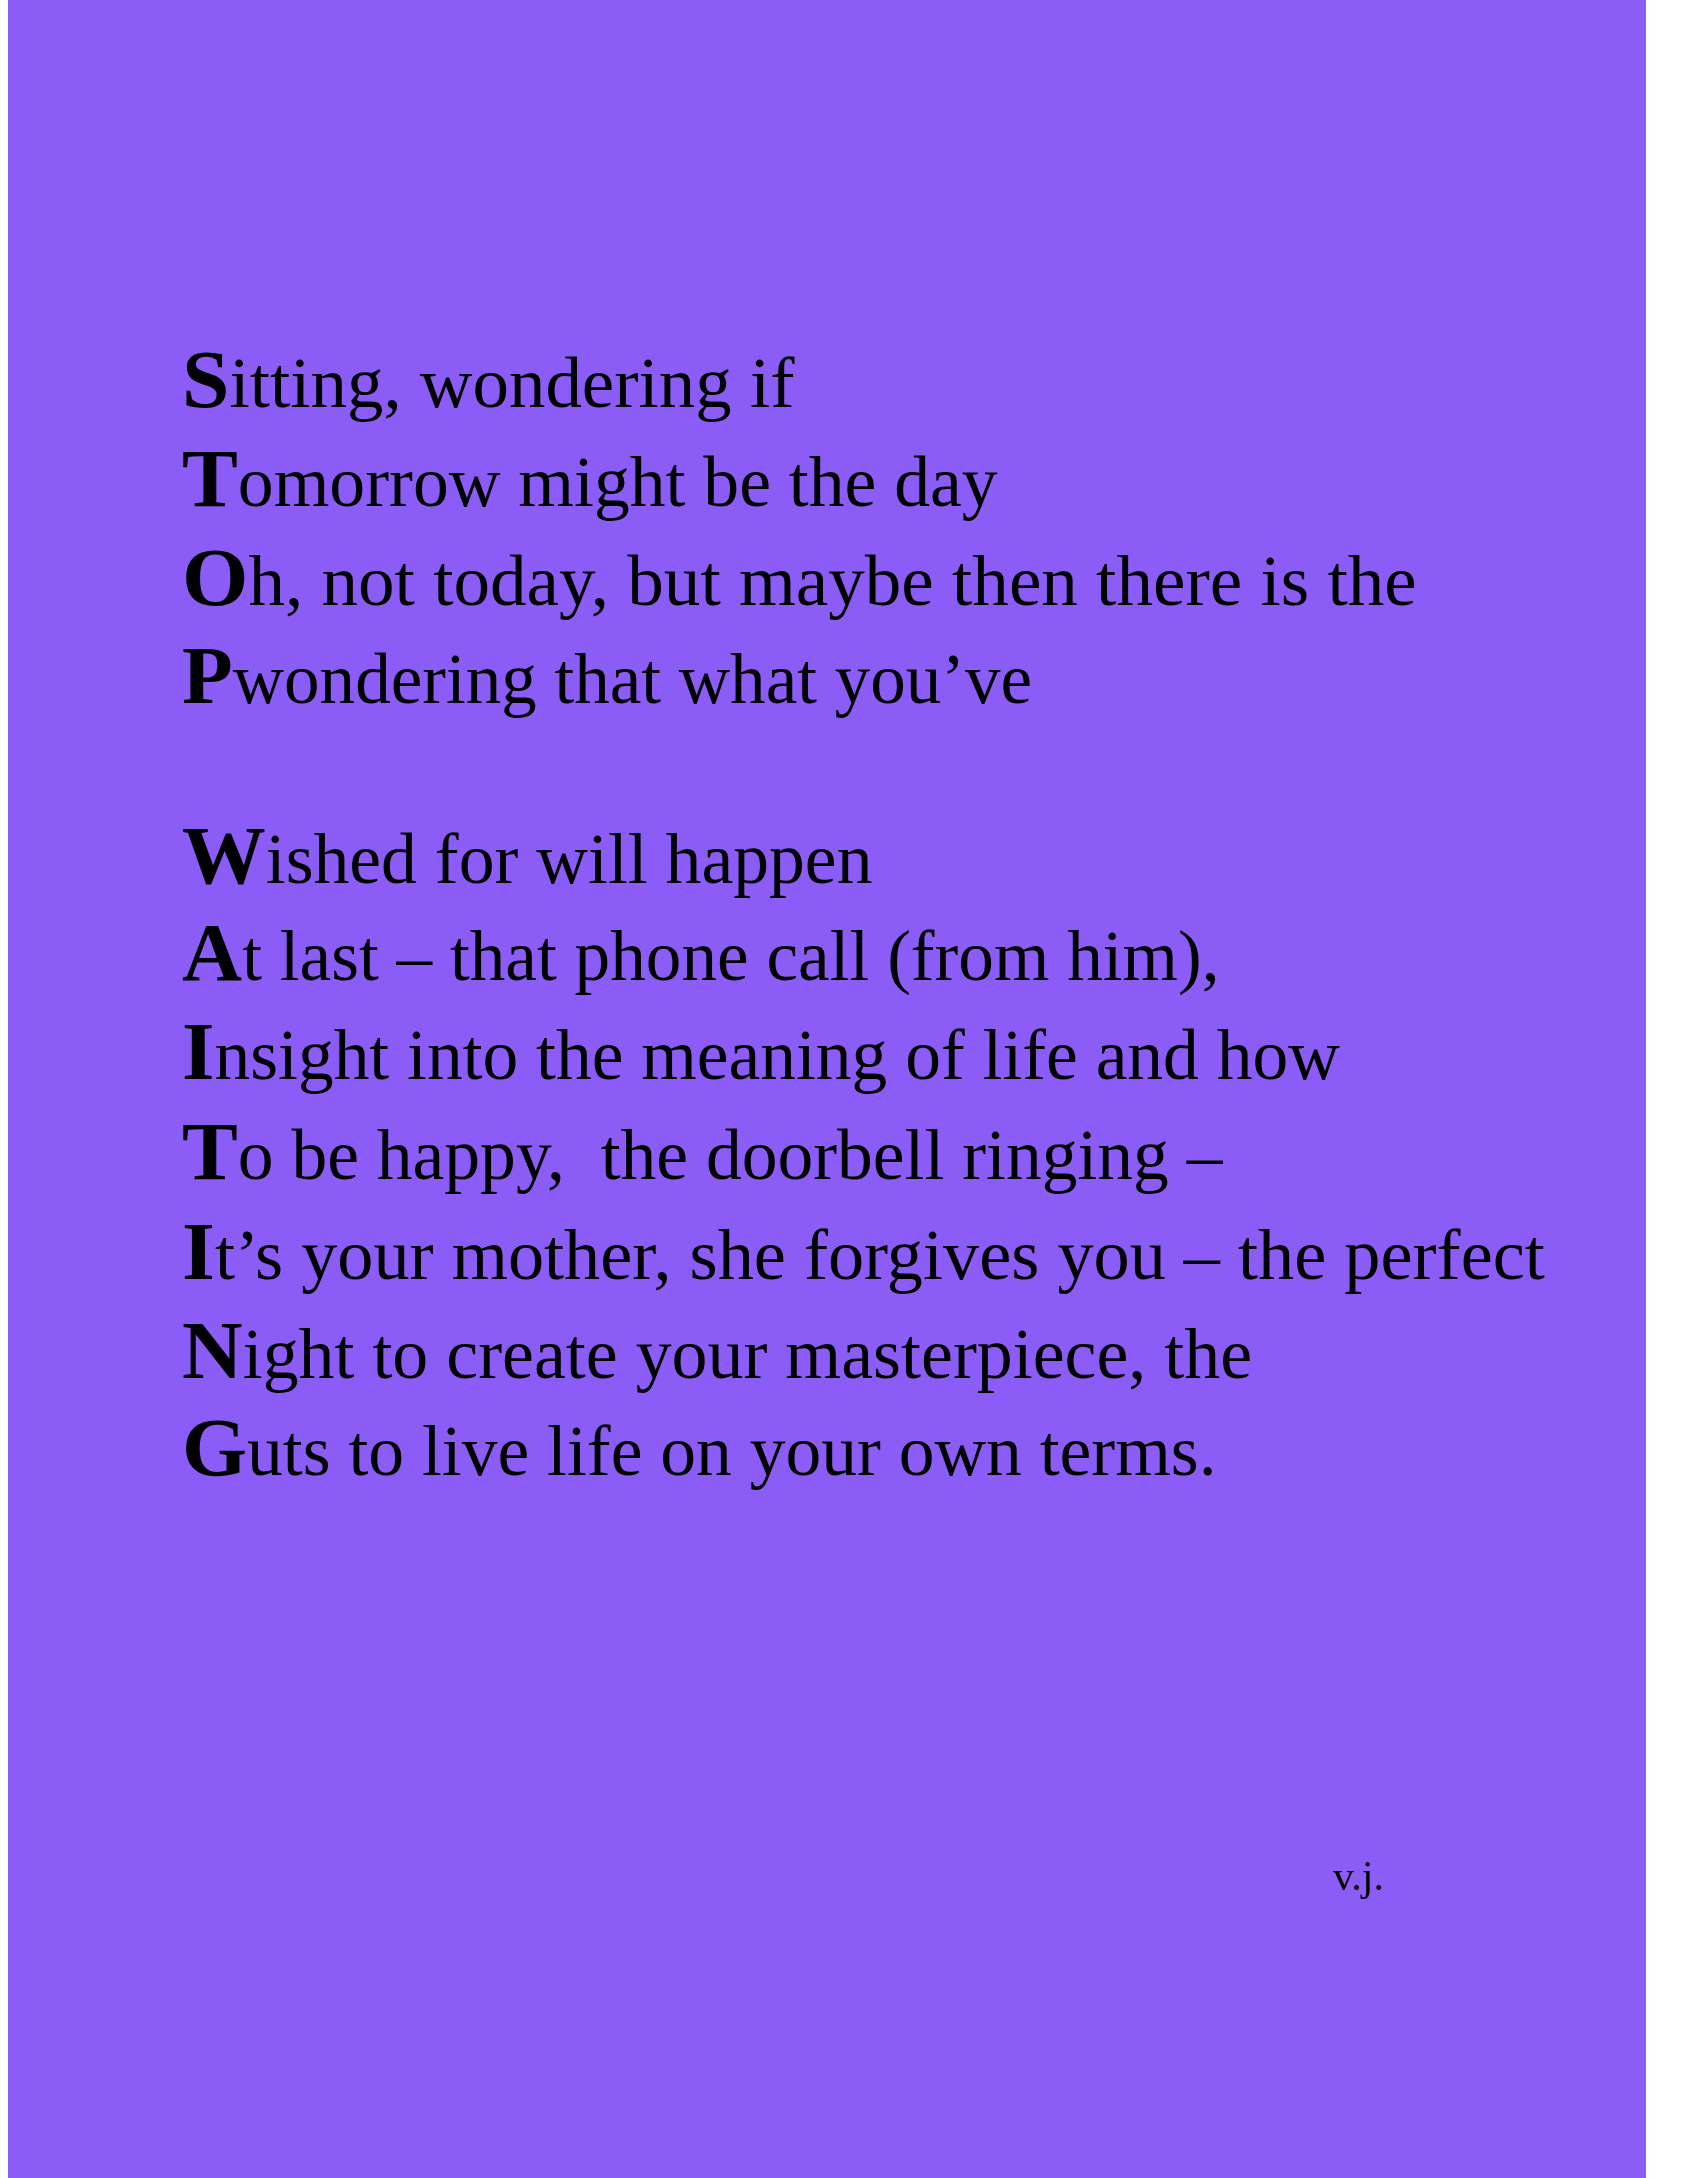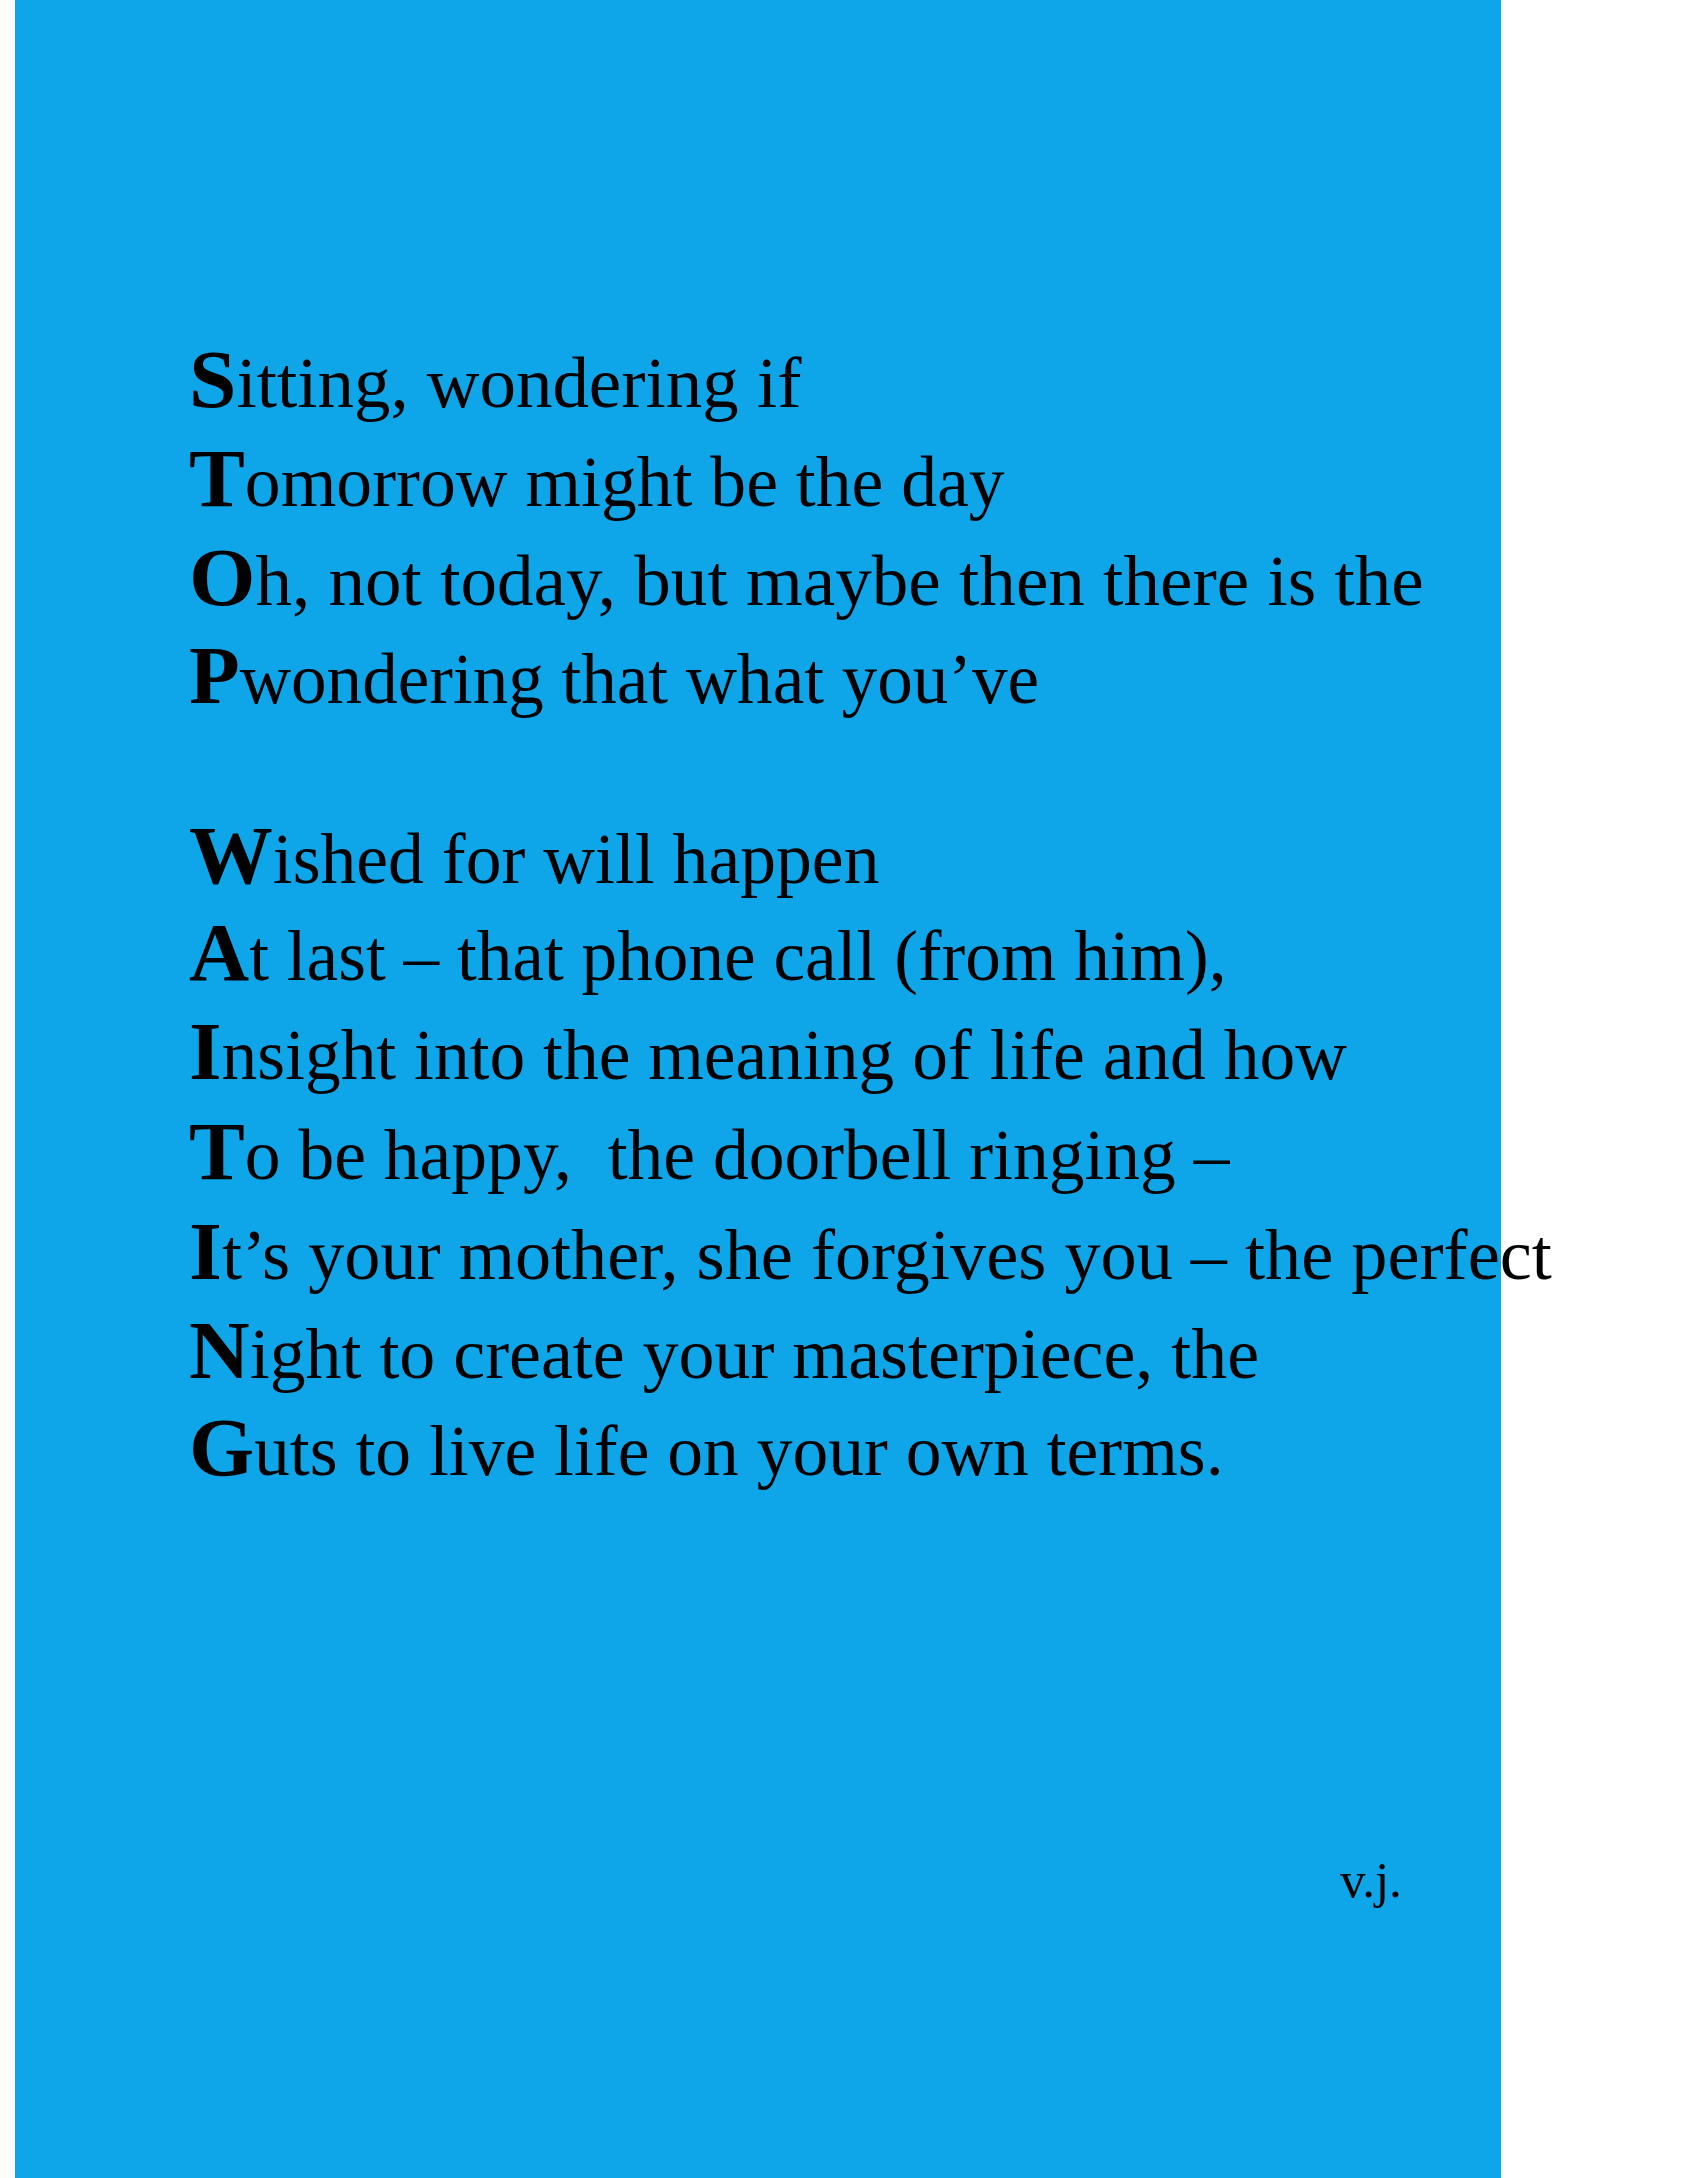--- a/index.html
+++ b/index.html
@@ -1,23 +1,23 @@
 <!DOCTYPE html>
 <html><head>
 <meta charset="utf-8">
 <style>
   html, body { margin: 0; padding: 0; background: #ffffff; }
   body { width: 1683px; height: 2178px; position: relative; overflow: hidden; }
-  .page { position: absolute; left: 15px; top: 0; width: 1486px; height: 2178px; background: #0ea5e9; color: #000;
+  .page { position: absolute; left: 8px; top: 0; width: 1638px; height: 2178px; background: #8b5cf6; color: #000;
           font-family: "Liberation Serif", "DejaVu Serif", serif; }
   .line { position: absolute; left: 174px; white-space: pre; font-size: 71px; line-height: 1;
           transform-origin: 0 0; }
   .line .initial { font-weight: bold; font-size: 83px; }
   .line .rest { font-weight: normal; }
-  .signature { position: absolute; left: 1325px; white-space: pre; font-size: 51px; line-height: 1; }
+  .signature { position: absolute; left: 1325px; white-space: pre; font-size: 42px; line-height: 1; }
 </style>
 </head>
 <body>
 
 <div class="page">
   <div>
     <div class="line" style="top: 338px; transform: scaleX(1.02703);"><span class="initial">S</span><span class="rest">itting, wondering if</span></div>
     <div class="line" style="top: 437px; transform: scaleX(1.00869);"><span class="initial">T</span><span class="rest">omorrow might be the day</span></div>
     <div class="line" style="top: 536px; transform: scaleX(1.02926);"><span class="initial">O</span><span class="rest">h, not today, but maybe then there is the</span></div>
     <div class="line" style="top: 634px; transform: scaleX(1.00094);"><span class="initial">P</span><span class="rest">wondering that what you’ve</span></div>

